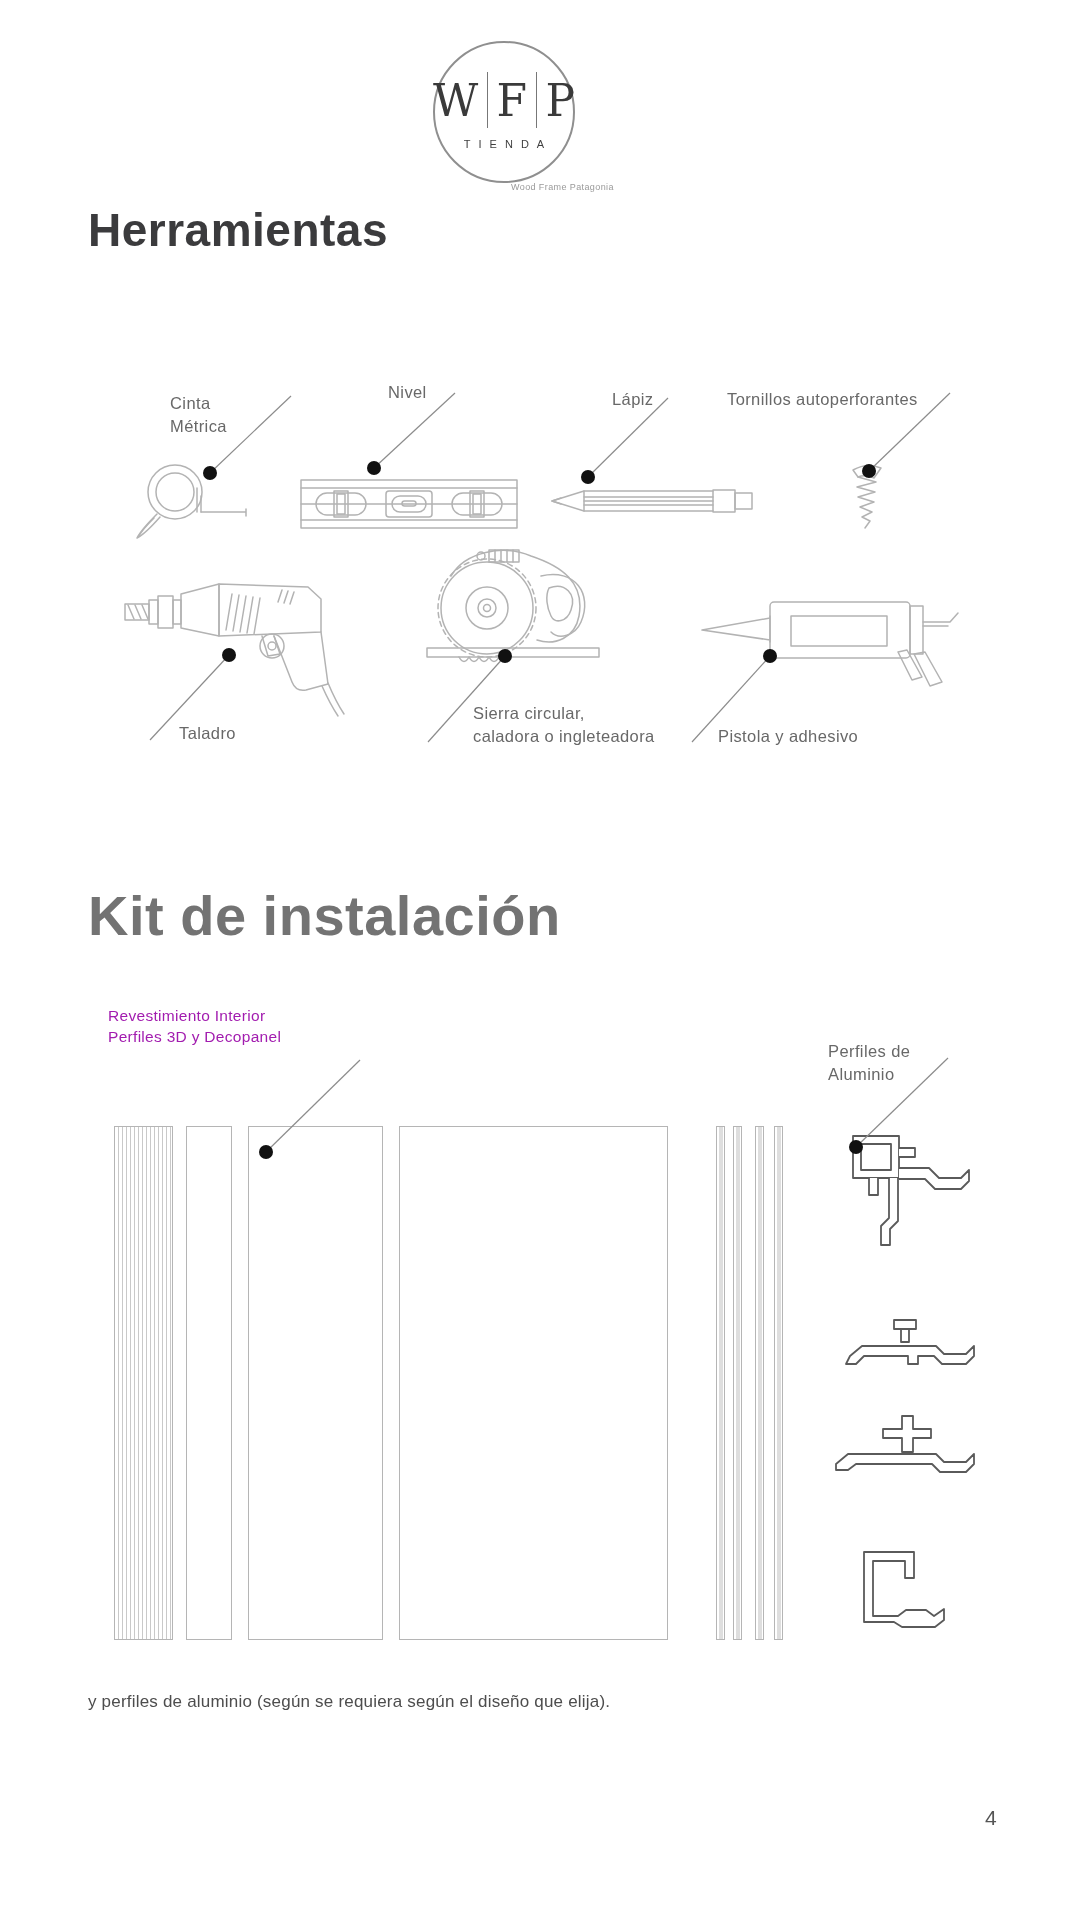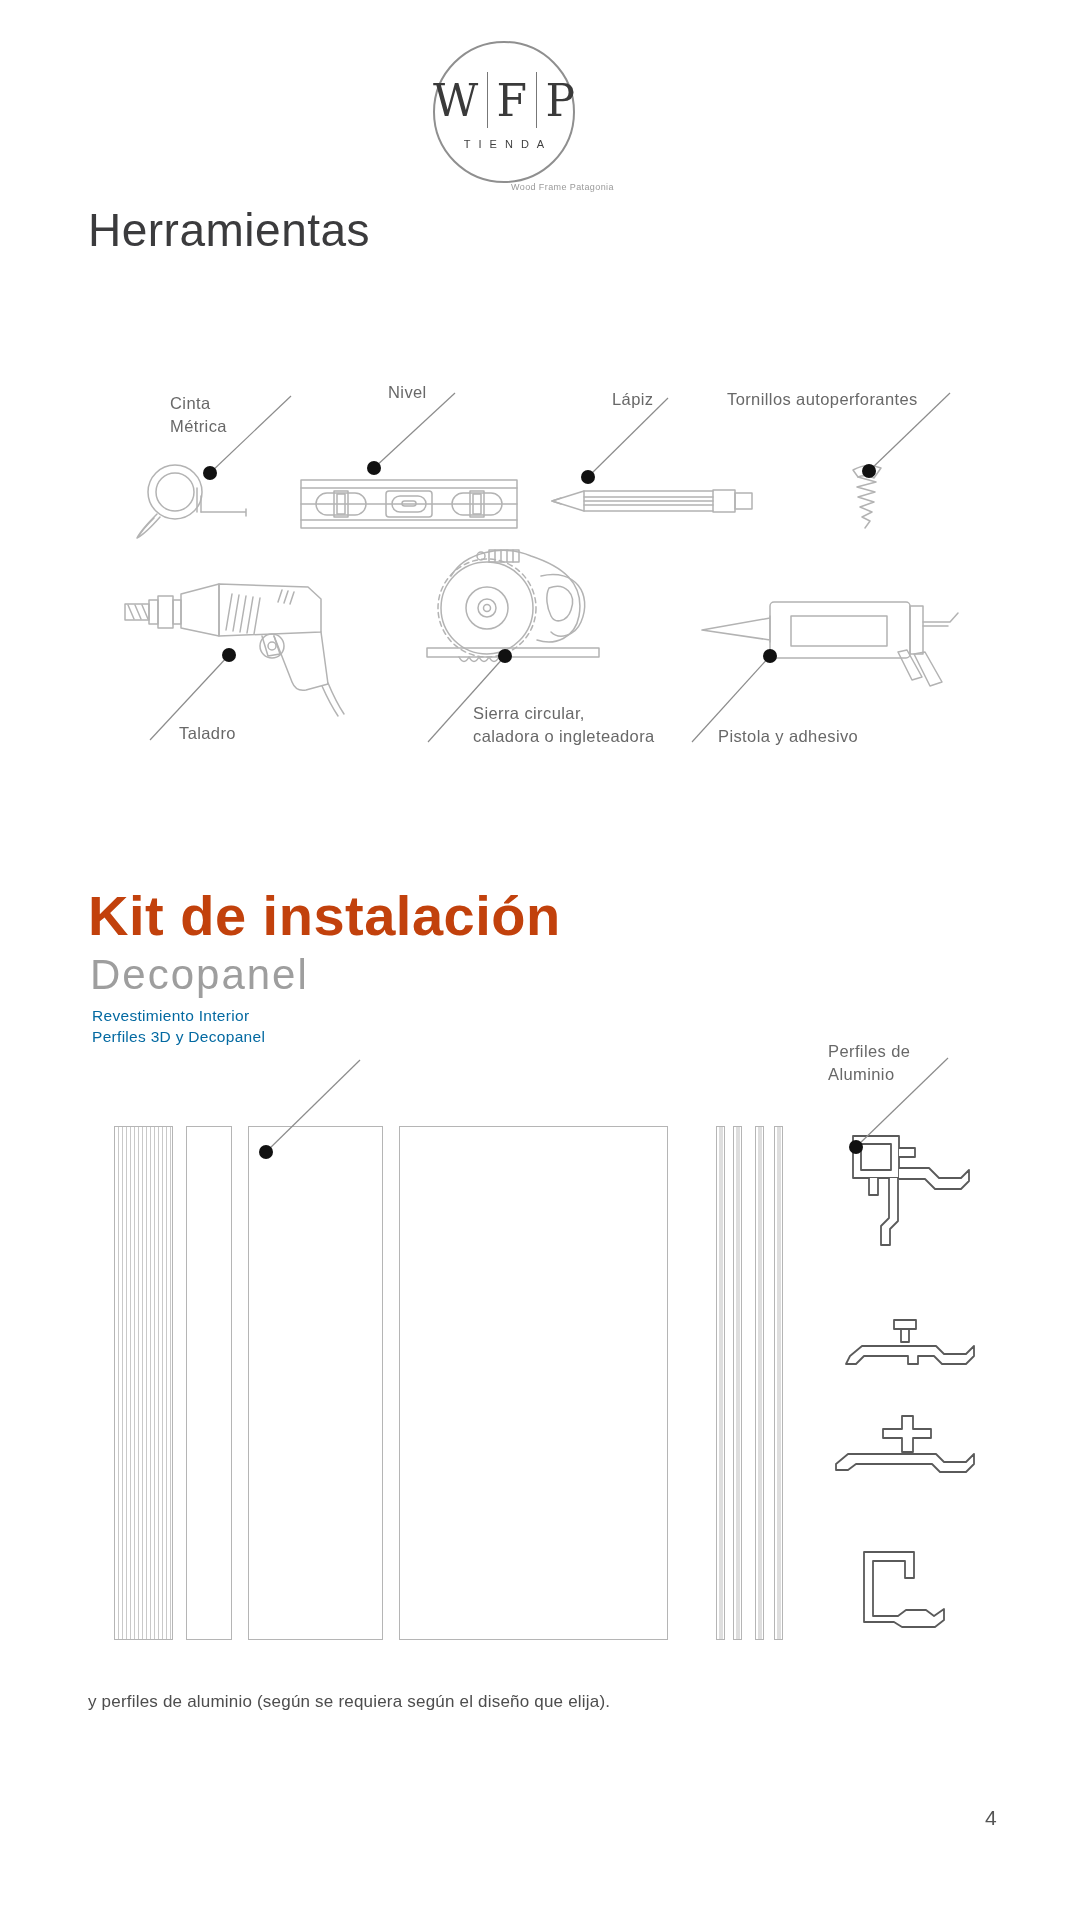--- a/index.html
+++ b/index.html
@@ -11,25 +11,25 @@
   .logo-circle{left:433px;top:41px;width:142px;height:142px;border:2px solid #8f8f8f;
                border-radius:50%;box-sizing:border-box;}
   .logo-letters{left:433px;top:72px;width:142px;display:flex;align-items:center;justify-content:center;gap:9px;
                 font-family:"DejaVu Serif",serif;font-size:44px;color:#3a3a3a;}
   .logo-sep{width:1px;height:56px;background:#777;}
   .logo-word{left:433px;top:138px;width:142px;text-align:center;font-size:11px;letter-spacing:8px;
              padding-left:8px;box-sizing:border-box;color:#3f3f3f;}
   .logo-tagline{left:511px;top:182px;font-size:9px;color:#9a9a9a;letter-spacing:.4px;}
 
   
-  .h-tools{left:88px;top:203px;font-size:46px;font-weight:400;color:#3b3b3d;letter-spacing:.5px;}
+  .h-tools{left:88px;top:203px;font-size:46px;font-weight:700;color:#3b3b3d;letter-spacing:.5px;}
   .sub-tools{left:90px;top:261px;font-size:40px;font-weight:300;color:#9b9b9b;letter-spacing:2px;}
-  .h-kit{left:88px;top:883px;font-size:56px;font-weight:800;color:#c2410c;letter-spacing:.5px;}
+  .h-kit{left:88px;top:883px;font-size:56px;font-weight:800;color:#737373;letter-spacing:.5px;}
   .sub-kit{left:90px;top:951px;font-size:42px;font-weight:300;color:#9e9e9e;letter-spacing:2px;}
-  .kit-desc{left:92px;top:1005px;font-size:15.5px;color:#0369a1;line-height:21px;letter-spacing:.3px;}
+  .kit-desc{left:108px;top:1005px;font-size:15.5px;color:#a21caf;line-height:21px;letter-spacing:.3px;}
 
   .lbl{font-size:16.5px;color:#686868;letter-spacing:.4px;line-height:23px;}
   .lbl-cinta{left:170px;top:384px;margin-top:8px;}
   .lbl-nivel{left:388px;top:381px;}
   .lbl-lapiz{left:612px;top:388px;}
   .lbl-tornillos{left:727px;top:388px;}
   .lbl-taladro{left:179px;top:722px;}
   .lbl-sierra{left:473px;top:702px;}
   .lbl-pistola{left:718px;top:725px;}
   .lbl-perfiles{left:828px;top:1040px;}
@@ -173,21 +173,20 @@
       <rect x="78" y="24" width="140" height="56" rx="4"></rect>
       <rect x="99" y="38" width="96" height="30"></rect>
       <rect x="218" y="28" width="13" height="48"></rect>
       <path d="M231,44 H258 L266,35 M231,48 H256"></path>
       <polygon points="222,76 238,108 250,104 233,74"></polygon>
       <polygon points="206,74 220,102 230,99 215,72"></polygon>
     </g>
   </svg>
 
   <div class="abs h-kit">Kit de instalación</div>
-  <div class="abs sub-kit">Decopanel</div>
   <div class="abs kit-desc">
     <div>Revestimiento Interior</div>
     <div>Perfiles 3D y Decopanel</div>
   </div>
   <div class="abs lbl lbl-perfiles">
     <div>Perfiles de</div>
     <div>Aluminio</div>
   </div>
 
   <div class="abs panel panel-ribbed"></div>

